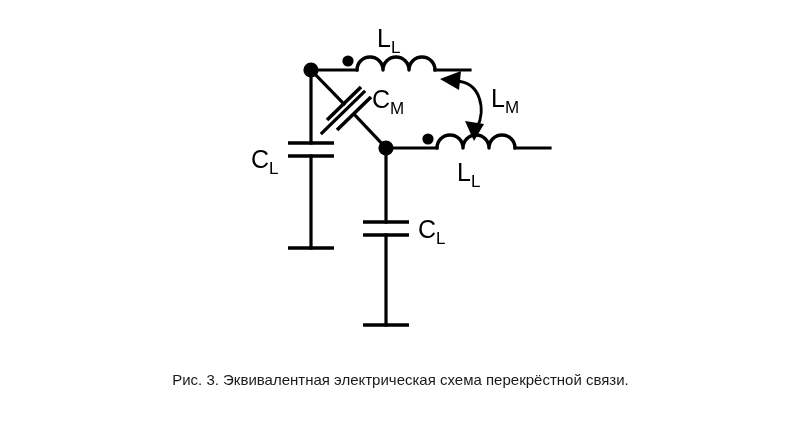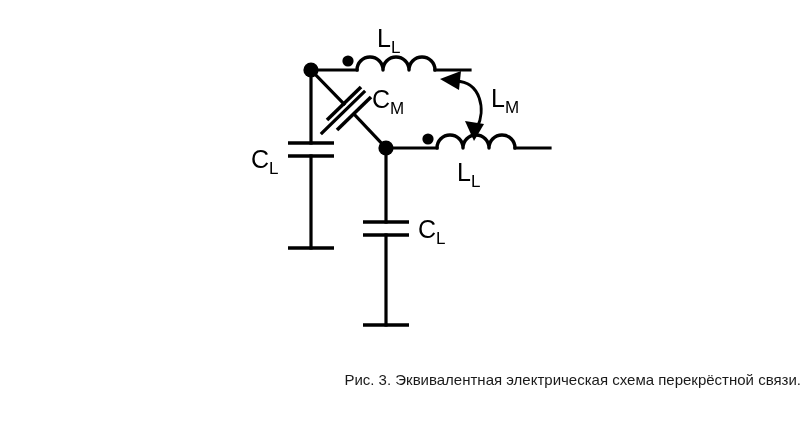--- a/index.html
+++ b/index.html
@@ -81,21 +81,21 @@
     dominant-baseline: alphabetic;
   }
   .lbl .sub {
     font-size: 17px;
   }
   #caption {
     position: absolute;
     left: 0;
     top: 370px;
     width: 801px;
-    text-align: right;
+    text-align: center;
     font-family: "Liberation Sans", sans-serif;
     font-size: 15px;
     line-height: 20px;
     color: #1a1a1a;
     white-space: nowrap;
   }
 </style>
 </head>
 <body>
 

